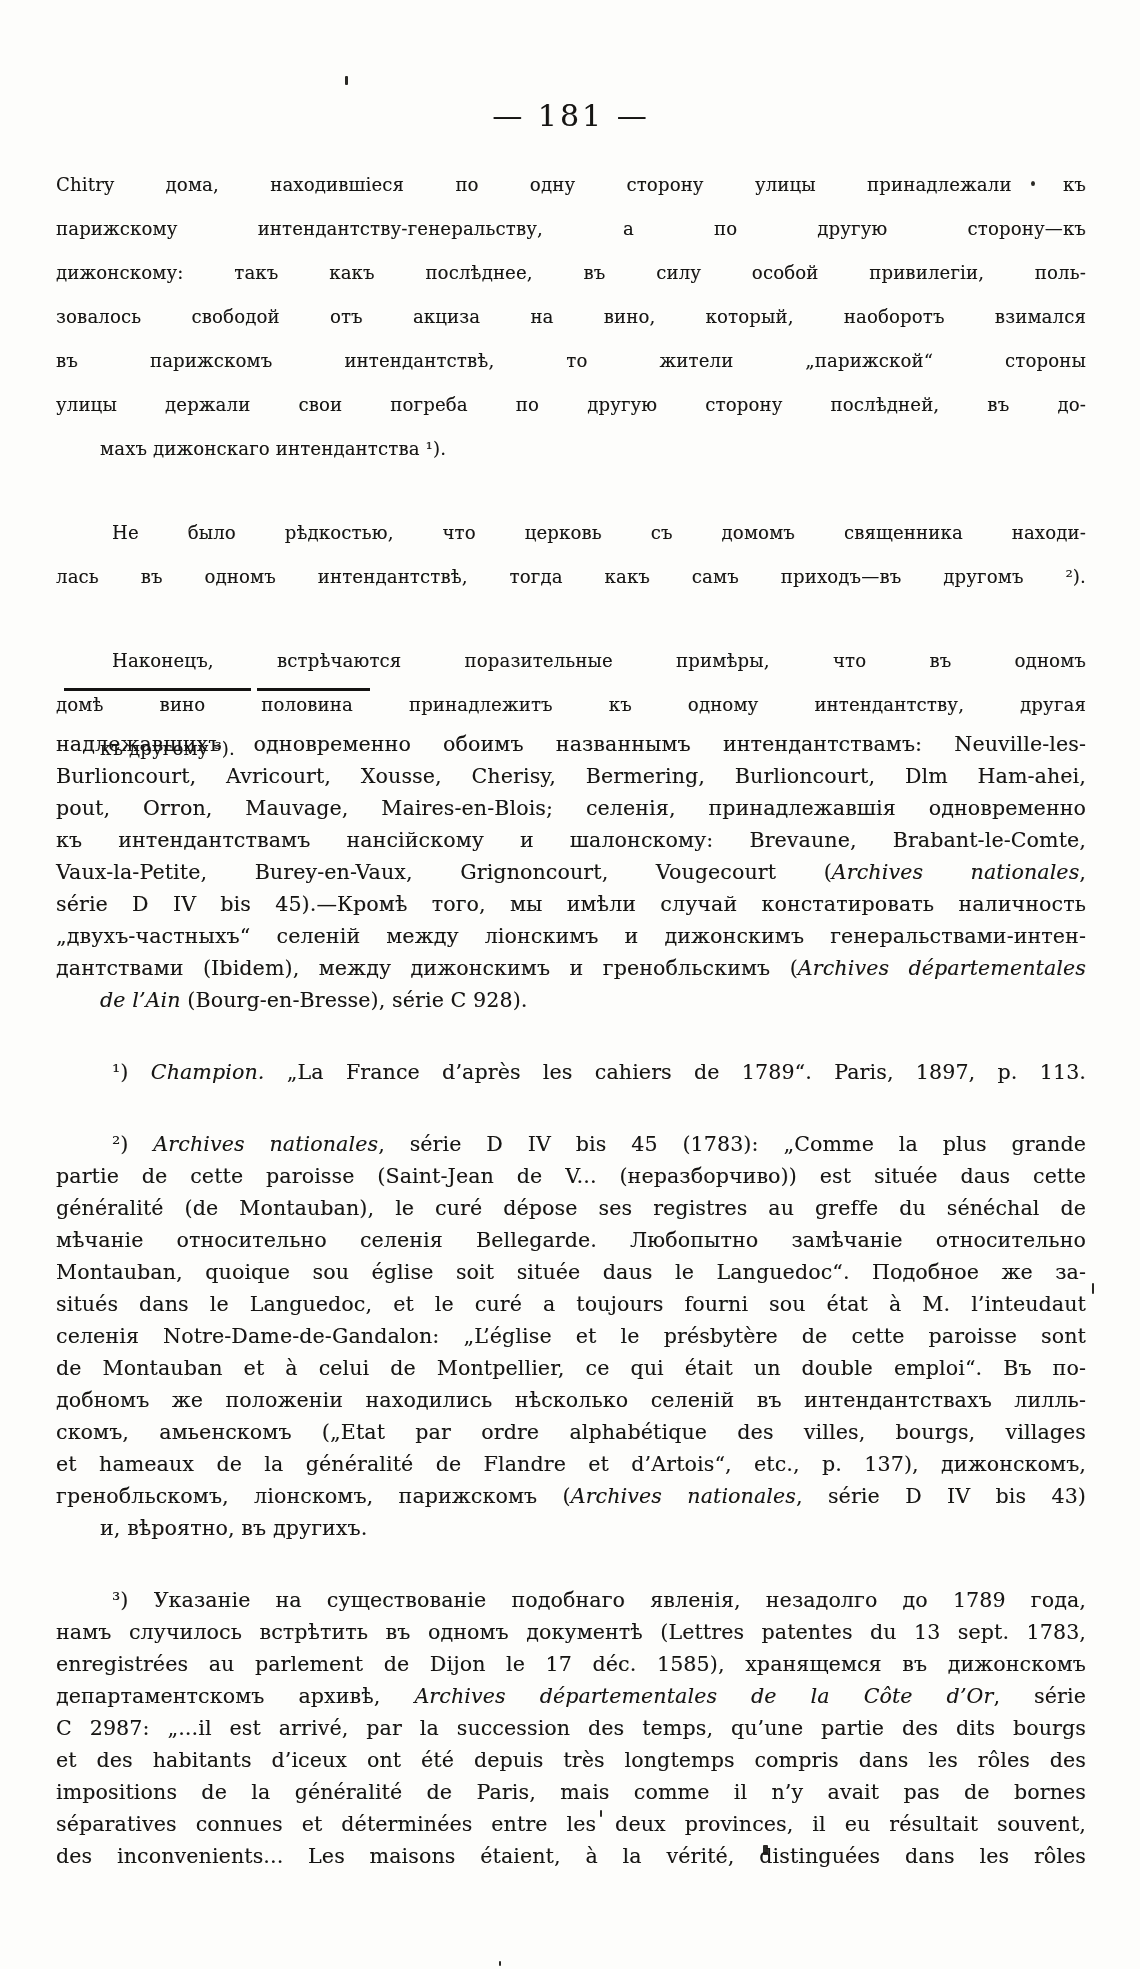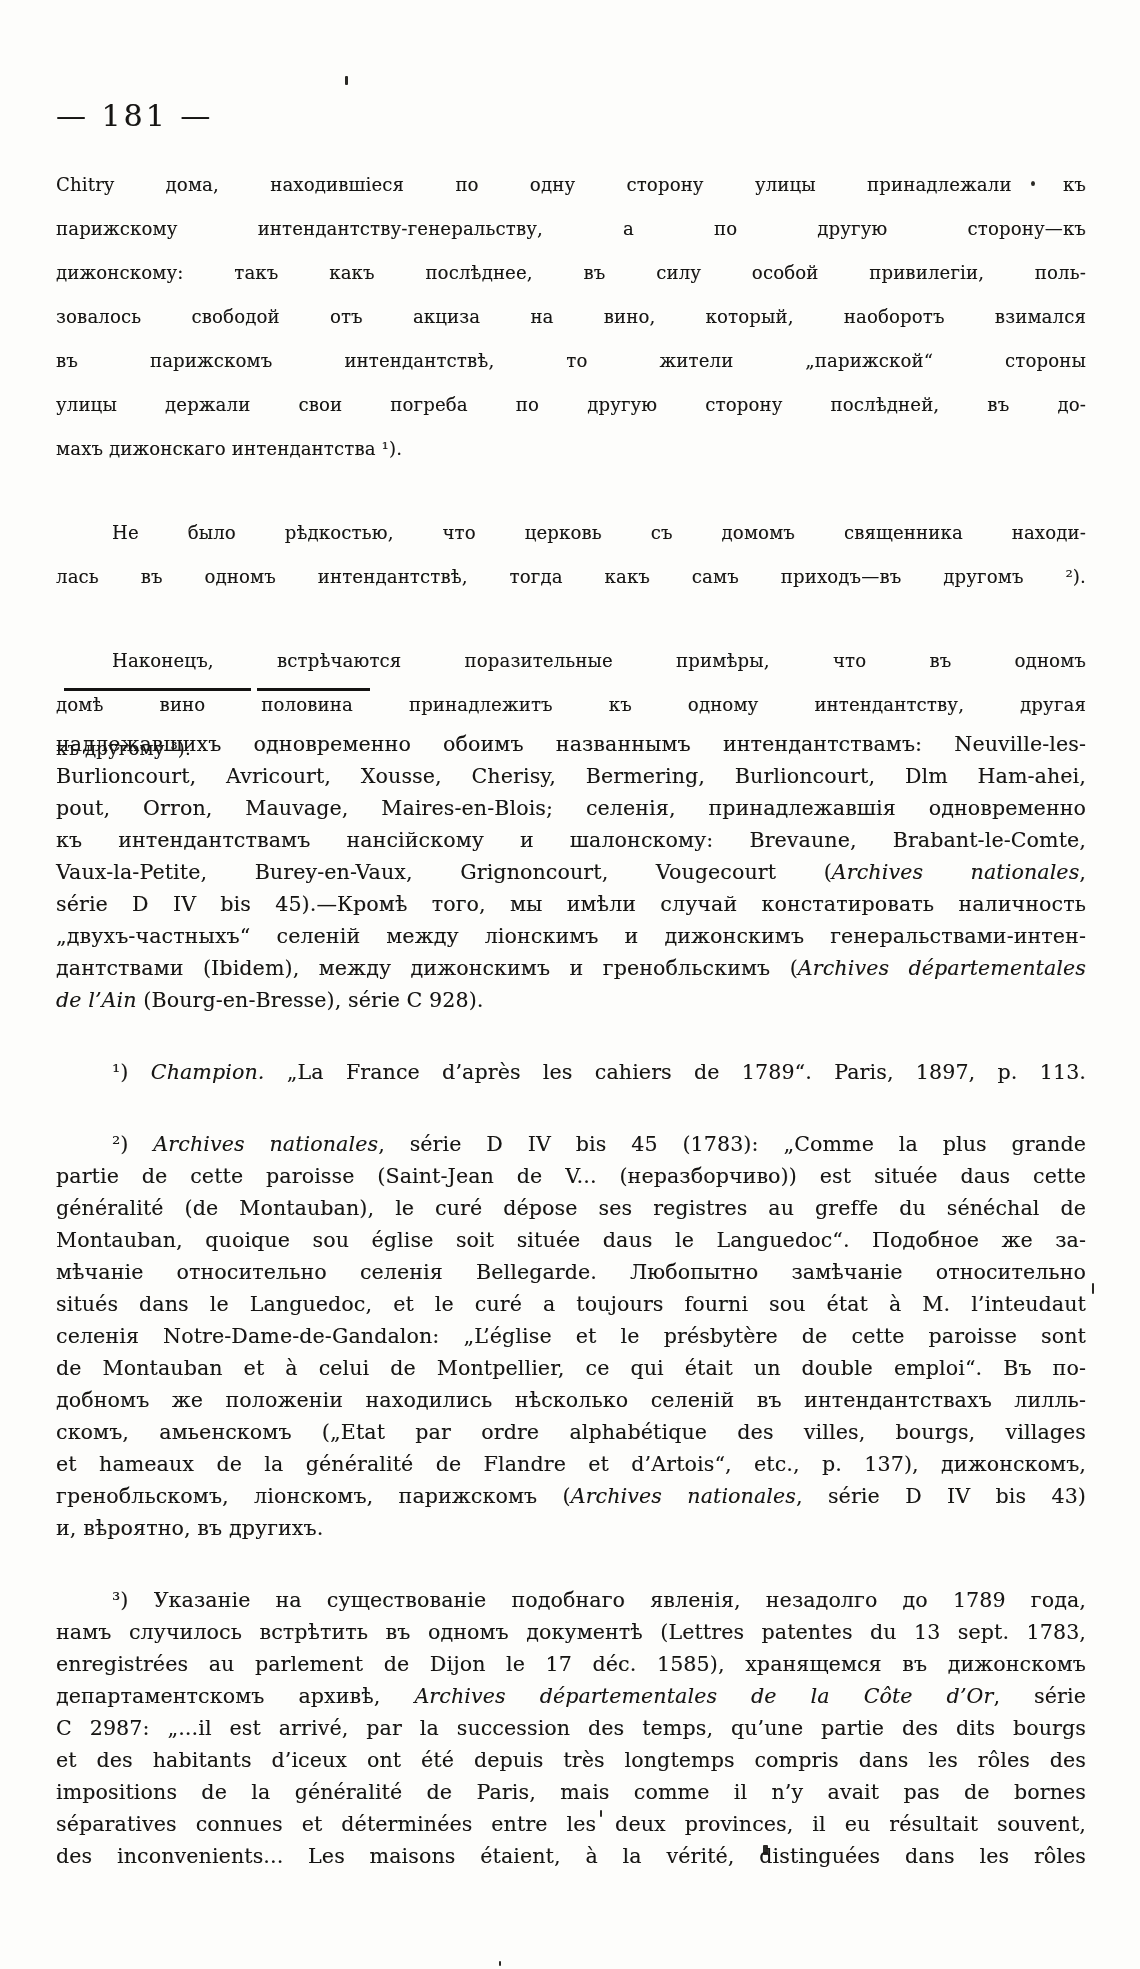--- a/index.html
+++ b/index.html
@@ -12,20 +12,21 @@
     color: #161513;
     font-family: "DejaVu Serif", "Liberation Serif", serif;
     overflow: hidden;
     text-shadow: 0.3px 0.3px 0 rgba(22, 21, 19, 0.35);
   }
   .folio {
     position: absolute;
     top: 98px;
     left: 56px;
     width: 1030px;
+    text-align: center;
     font-size: 30px;
     letter-spacing: 3px;
     white-space: nowrap;
   }
   .body-text {
     position: absolute;
     top: 163px;
     left: 56px;
     width: 1030px;
     font-size: 18px;
@@ -41,21 +42,21 @@
     line-height: 32px;
     letter-spacing: 0.15px;
   }
   .para { margin: 0; }
   .para.indent .tline:first-child { text-indent: 56px; margin-top: 40px; }
   .tline {
     text-align: justify;
     text-align-last: justify;
     white-space: normal;
   }
-  .tline.lastline { text-align-last: left; }
+  .tline.lastline { text-align-last: left; margin-left: 44px; }
   .it { font-style: italic; }
   .fn-rule {
     position: absolute;
     top: 688px;
     left: 64px;
     width: 306px;
     height: 3px;
     background: linear-gradient(to right, #141312 0 61%, transparent 61% 63%, #141312 63% 100%);
   }
   .speck {
@@ -118,22 +119,22 @@
         <div class="tline"><span>дантствами (Ibidem), между дижонскимъ и гренобльскимъ (</span><span class="it">Archives départementales</span></div>
         <div class="tline lastline"><span class="it">de l’Ain</span><span> (Bourg-en-Bresse), série C 928).</span></div>
       </div>
       <div class="para indent">
         <div class="tline"><span>¹) </span><span class="it">Champion.</span><span> „La France d’après les cahiers de 1789“. Paris, 1897, p. 113.</span></div>
       </div>
       <div class="para indent">
         <div class="tline"><span>²) </span><span class="it">Archives nationales</span><span>, série D IV bis 45 (1783): „Comme la plus grande</span></div>
         <div class="tline"><span>partie de cette paroisse (Saint-Jean de V... (неразборчиво)) est située daus cette</span></div>
         <div class="tline"><span>généralité (de Montauban), le curé dépose ses registres au greffe du sénéchal de</span></div>
+        <div class="tline"><span>мѣчаніе относительно селенія Bellegarde. Любопытно замѣчаніе относительно</span></div>
         <div class="tline"><span>Montauban, quoique sou église soit située daus le Languedoc“. Подобное же за-</span></div>
-        <div class="tline"><span>мѣчаніе относительно селенія Bellegarde. Любопытно замѣчаніе относительно</span></div>
         <div class="tline"><span>situés dans le Languedoc, et le curé a toujours fourni sou état à M. l’inteudaut</span></div>
         <div class="tline"><span>селенія Notre-Dame-de-Gandalon: „L’église et le présbytère de cette paroisse sont</span></div>
         <div class="tline"><span>de Montauban et à celui de Montpellier, ce qui était un double emploi“. Въ по-</span></div>
         <div class="tline"><span>добномъ же положеніи находились нѣсколько селеній въ интендантствахъ лилль-</span></div>
         <div class="tline"><span>скомъ, амьенскомъ („Etat par ordre alphabétique des villes, bourgs, villages</span></div>
         <div class="tline"><span>et hameaux de la généralité de Flandre et d’Artois“, etc., p. 137), дижонскомъ,</span></div>
         <div class="tline"><span>гренобльскомъ, ліонскомъ, парижскомъ (</span><span class="it">Archives nationales</span><span>, série D IV bis 43)</span></div>
         <div class="tline lastline"><span>и, вѣроятно, въ другихъ.</span></div>
       </div>
       <div class="para indent">

